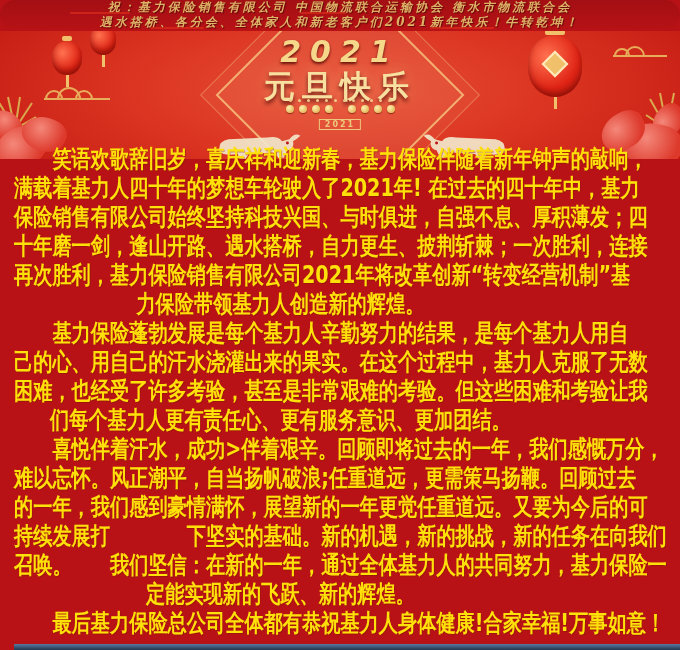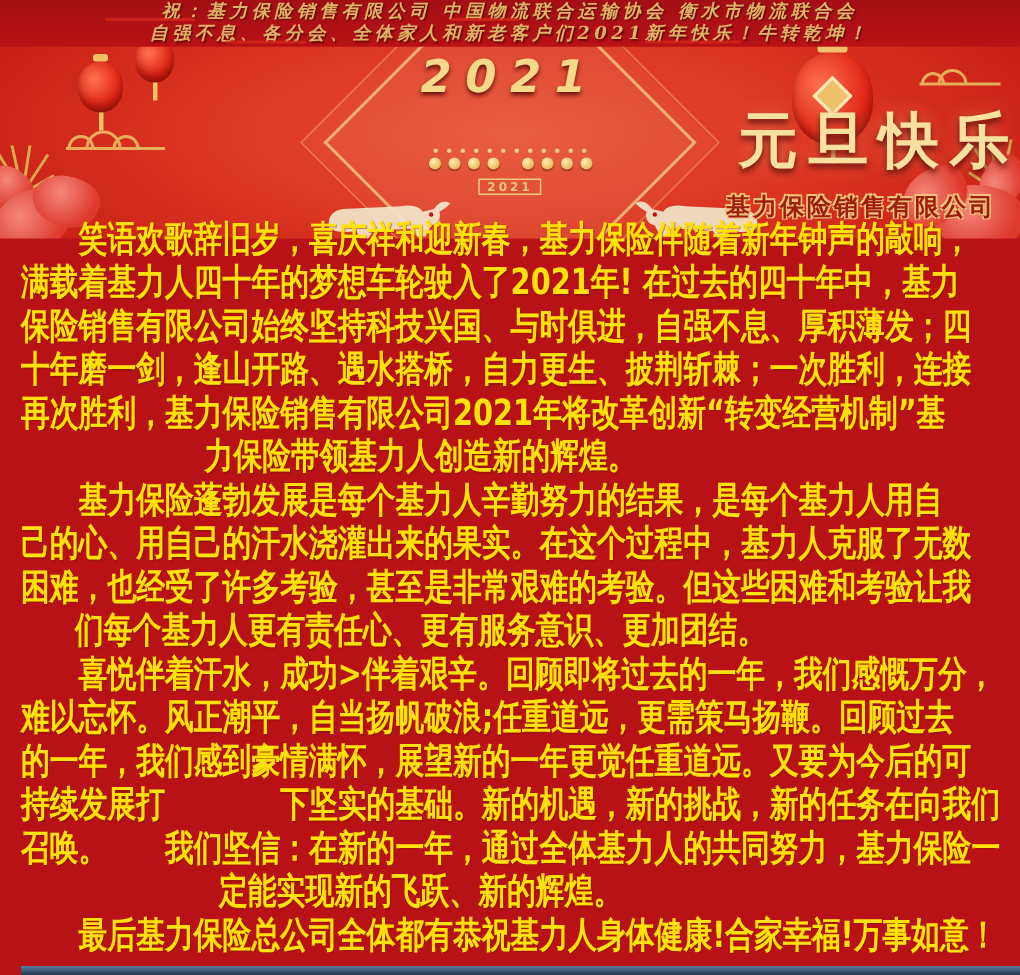--- a/index.html
+++ b/index.html
@@ -2,21 +2,21 @@
 <html><head>
 <meta charset="utf-8">
 <style>
   html,body{margin:0;padding:0;}
   .page{position:relative;width:680px;height:650px;background:#b81216;overflow:hidden;
         font-family:"DejaVu Sans",sans-serif;}
 
   
   .greeting{position:absolute;top:0;left:0;right:0;height:31px;
             background:linear-gradient(#a30f13,#b81216);
-            text-align:center;z-index:3;}
+            text-align:center;z-index:3;border-radius:15px;}
   .gline{font-family:"DejaVu Serif",serif;font-style:italic;font-weight:bold;
          font-size:12px;line-height:15px;letter-spacing:3px;color:#dcb266;
          text-shadow:1px 1px 1px rgba(60,0,0,.6);white-space:nowrap;}
   .umark{position:absolute;height:2px;background:#d92a1a;opacity:.75;border-radius:2px;}
   .um1{left:70px;top:12px;width:60px;}
   .um2{left:300px;top:12px;width:46px;}
   .um3{left:150px;top:27px;width:54px;}
   .um4{left:430px;top:27px;width:64px;}
 
   
@@ -24,22 +24,22 @@
           background:radial-gradient(ellipse 420px 140px at 50% 45%,#e84f33 0%,#da3220 55%,#c21a12 100%);}
   .diamond,.diamond2{position:absolute;left:50%;top:50%;border:2px solid rgba(250,216,140,.7);
           background:rgba(255,235,200,.05);}
   .diamond {width:172px;height:172px;transform:translate(-50%,-50%) rotate(45deg);}
   .diamond2{width:196px;height:196px;border-width:1px;border-color:rgba(250,216,140,.35);
             transform:translate(-50%,-50%) rotate(45deg);}
 
   .year{position:relative;z-index:2;margin-top:3px;text-align:center;
         font-weight:bold;font-style:italic;font-size:30px;letter-spacing:9px;
         color:#f6d88a;text-shadow:0 2px 3px rgba(90,10,5,.9);}
-  .title{position:relative;z-index:2;margin-top:-3px;text-align:right;
-         font-weight:bold;font-size:40px;letter-spacing:7px;color:#f8e0a0;
+  .title{position:relative;z-index:2;margin-top:-3px;text-align:center;
+         font-weight:bold;font-size:31px;letter-spacing:7px;color:#f8e0a0;
          text-shadow:0 3px 4px rgba(90,10,5,.9),0 0 12px rgba(255,230,160,.35);}
 
   .tinydots{position:absolute;z-index:2;left:0;right:0;top:68px;display:flex;gap:6px;justify-content:center;}
   .tinydots i{width:3px;height:3px;border-radius:50%;background:#eec987;}
   .coins{position:absolute;z-index:2;left:0;right:0;top:74px;display:flex;gap:5px;justify-content:center;}
   .coins i{width:8px;height:8px;border-radius:50%;
            background:radial-gradient(circle at 35% 35%,#ffeeb0,#d9a43c);box-shadow:0 1px 1px rgba(90,10,5,.6);}
   .coins i:nth-child(4){margin-right:10px;}
   .smallyear{position:absolute;z-index:2;top:88px;left:50%;transform:translateX(-50%);
              border:1px solid #ecc87c;color:#ecc87c;font-size:8px;line-height:9px;
@@ -93,21 +93,21 @@
   .footer-bar{position:absolute;left:14px;right:0;bottom:0;height:6px;
               background:linear-gradient(#5a7aa0,#22364f);}
 </style>
 </head>
 <body>
 
 <div class="page">
 
   <div class="greeting">
     <div class="gline">祝：基力保险销售有限公司  中国物流联合运输协会  衡水市物流联合会</div>
-    <div class="gline">自强不息、各分会、全体家人和新老客户们2021新年快乐！牛转乾坤！</div>
+    <div class="gline">遇水搭桥、各分会、全体家人和新老客户们2021新年快乐！牛转乾坤！</div>
     <div class="umark um1"></div>
     <div class="umark um2"></div>
     <div class="umark um3"></div>
     <div class="umark um4"></div>
   </div>
 
   <div class="banner">
     <div class="diamond2"></div>
     <div class="diamond"></div>
 
@@ -186,21 +186,20 @@
 
     <svg class="ox oxl" width="92" height="38" viewBox="0 0 100 40">
       <path fill="#f2e7cb" d="M8 30 Q6 18 18 16 L60 14 Q72 12 76 18 L84 16 Q90 8 96 12 Q92 16 88 18 Q90 26 82 28 L78 36 L72 36 L70 30 L40 32 L36 38 L30 38 L28 32 Q14 34 8 30 Z"></path>
       <circle cx="82" cy="20" r="1.6" fill="#b81216"></circle>
     </svg>
     <svg class="ox oxr" width="92" height="38" viewBox="0 0 100 40">
       <path fill="#f2e7cb" d="M8 30 Q6 18 18 16 L60 14 Q72 12 76 18 L84 16 Q90 8 96 12 Q92 16 88 18 Q90 26 82 28 L78 36 L72 36 L70 30 L40 32 L36 38 L30 38 L28 32 Q14 34 8 30 Z"></path>
       <circle cx="82" cy="20" r="1.6" fill="#b81216"></circle>
     </svg>
 
-    <div class="company">基力保险销售有限公司</div>
   </div>
 
   <div class="body-text">
     <div class="line">　　笑语欢歌辞旧岁，喜庆祥和迎新春，基力保险伴随着新年钟声的敲响，</div>
     <div class="line">满载着基力人四十年的梦想车轮驶入了2021年! 在过去的四十年中，基力</div>
     <div class="line">保险销售有限公司始终坚持科技兴国、与时俱进，自强不息、厚积薄发；四</div>
     <div class="line">十年磨一剑，逢山开路、遇水搭桥，自力更生、披荆斩棘；一次胜利，连接</div>
     <div class="line">再次胜利，基力保险销售有限公司2021年将改革创新“转变经营机制”基</div>
     <div class="line">力保险带领基力人创造新的辉煌。</div>
     <div class="line">　　基力保险蓬勃发展是每个基力人辛勤努力的结果，是每个基力人用自</div>

